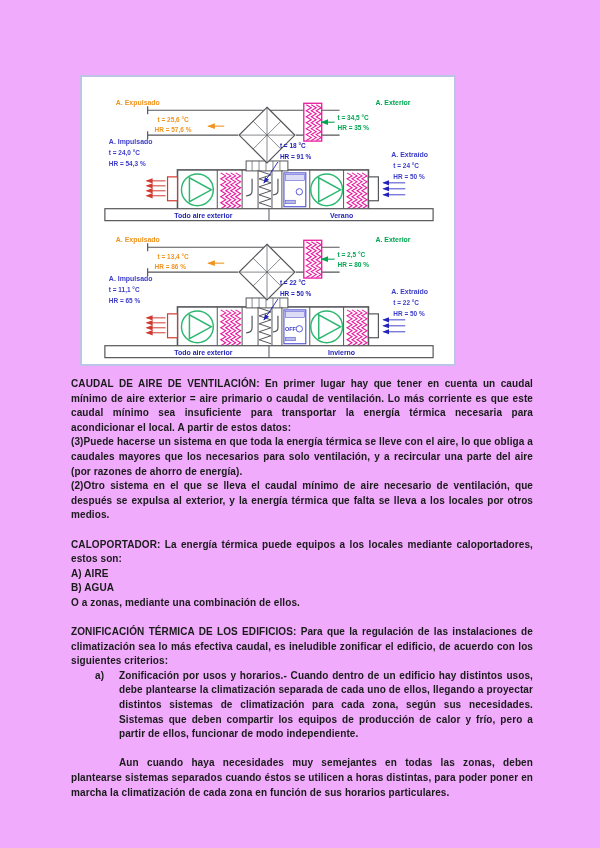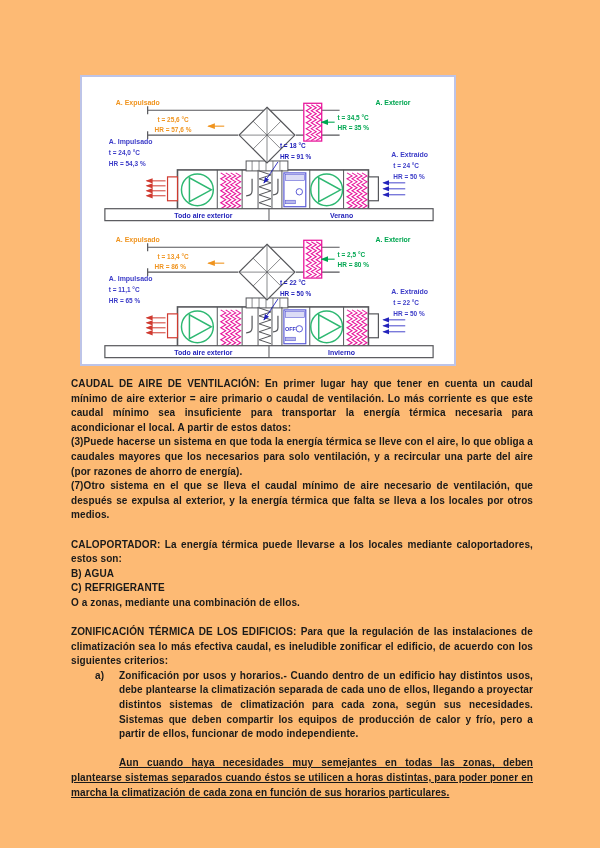--- a/index.html
+++ b/index.html
@@ -1,29 +1,29 @@
 <!DOCTYPE html>
 <html><head>
 <meta charset="utf-8">
 <style>
   html,body{margin:0;padding:0;background:#ffffff;}
-  .page{position:relative;width:600px;height:848px;background:#fdba74;overflow:hidden;
+  .page{position:relative;width:600px;height:848px;background:#f0abfc;overflow:hidden;
         font-family:"Liberation Sans",sans-serif;}
   .figure{position:absolute;left:80px;top:75px;width:372px;height:287px;
           border:2px solid #bdc4e8;background:#ffffff;}
   .unit{position:absolute;left:1px;width:368px;height:140px;}
   svg text{font-family:"Liberation Sans",sans-serif;font-weight:bold;}
   .content{position:absolute;left:71px;top:377px;width:462px;
            font-size:10px;font-weight:bold;line-height:14.6px;color:#1a1a1a;
            text-align:justify;letter-spacing:0.1px;}
   .content p{margin:0;}
   .content p.mt{margin-top:14.6px;}
   .item-a{position:relative;padding-left:48px;}
   .item-a .marker{position:absolute;left:24px;top:0;}
-  .indented{text-indent:48px;text-decoration:underline;}
+  .indented{text-indent:48px;}
 </style>
 </head>
 <body>
 
 <div class="page">
 
   <div class="figure">
 
     <svg class="unit" style="top:8px" viewBox="0 0 370 140">
       <defs>
@@ -237,24 +237,24 @@
 
       <text x="198" y="63" font-size="6.5" fill="#2323bb">t = 22 °C</text>
       <text x="198" y="74" font-size="6.5" fill="#2323bb">HR = 50 %</text>
       <path d="M196 77 L182 98" stroke="#2323bb" stroke-width="0.9" marker-end="url(#mBl)"></path>
     </svg>
   </div>
 
   <div class="content">
     <p>CAUDAL DE AIRE DE VENTILACIÓN: En primer lugar hay que tener en cuenta un caudal mínimo de aire exterior = aire primario o caudal de ventilación. Lo más corriente es que este caudal mínimo sea insuficiente para transportar la energía térmica necesaria para acondicionar el local. A partir de estos datos:</p>
     <p>(3)Puede hacerse un sistema en que toda la energía térmica se lleve con el aire, lo que obliga a caudales mayores que los necesarios para solo ventilación, y a recircular una parte del aire (por razones de ahorro de energía).</p>
-    <p>(7)Otro sistema en el que se lleva el caudal mínimo de aire necesario de ventilación, que después se expulsa al exterior, y la energía térmica que falta se lleva a los locales por otros medios.</p>
-    <p class="mt">CALOPORTADOR: La energía térmica puede llevarse a los locales mediante caloportadores, estos son:</p>
+    <p>(2)Otro sistema en el que se lleva el caudal mínimo de aire necesario de ventilación, que después se expulsa al exterior, y la energía térmica que falta se lleva a los locales por otros medios.</p>
+    <p class="mt">CALOPORTADOR: La energía térmica puede equipos a los locales mediante caloportadores, estos son:</p>
+    <p>A) AIRE</p>
     <p>B) AGUA</p>
-    <p>C) REFRIGERANTE</p>
     <p>O a zonas, mediante una combinación de ellos.</p>
     <p class="mt">ZONIFICACIÓN TÉRMICA DE LOS EDIFICIOS: Para que la regulación de las instalaciones de climatización sea lo más efectiva caudal, es ineludible zonificar el edificio, de acuerdo con los siguientes criterios:</p>
     <div class="item-a">
       <span class="marker">a)</span>
       <span>Zonificación por usos y horarios.- Cuando dentro de un edificio hay distintos usos, debe plantearse la climatización separada de cada uno de ellos, llegando a proyectar distintos sistemas de climatización para cada zona, según sus necesidades. Sistemas que deben compartir los equipos de producción de calor y frío, pero a partir de ellos, funcionar de modo independiente.</span>
     </div>
     <p class="mt indented">Aun cuando haya necesidades muy semejantes en todas las zonas, deben plantearse sistemas separados cuando éstos se utilicen a horas distintas, para poder poner en marcha la climatización de cada zona en función de sus horarios particulares.</p>
   </div>
 
 </div>

